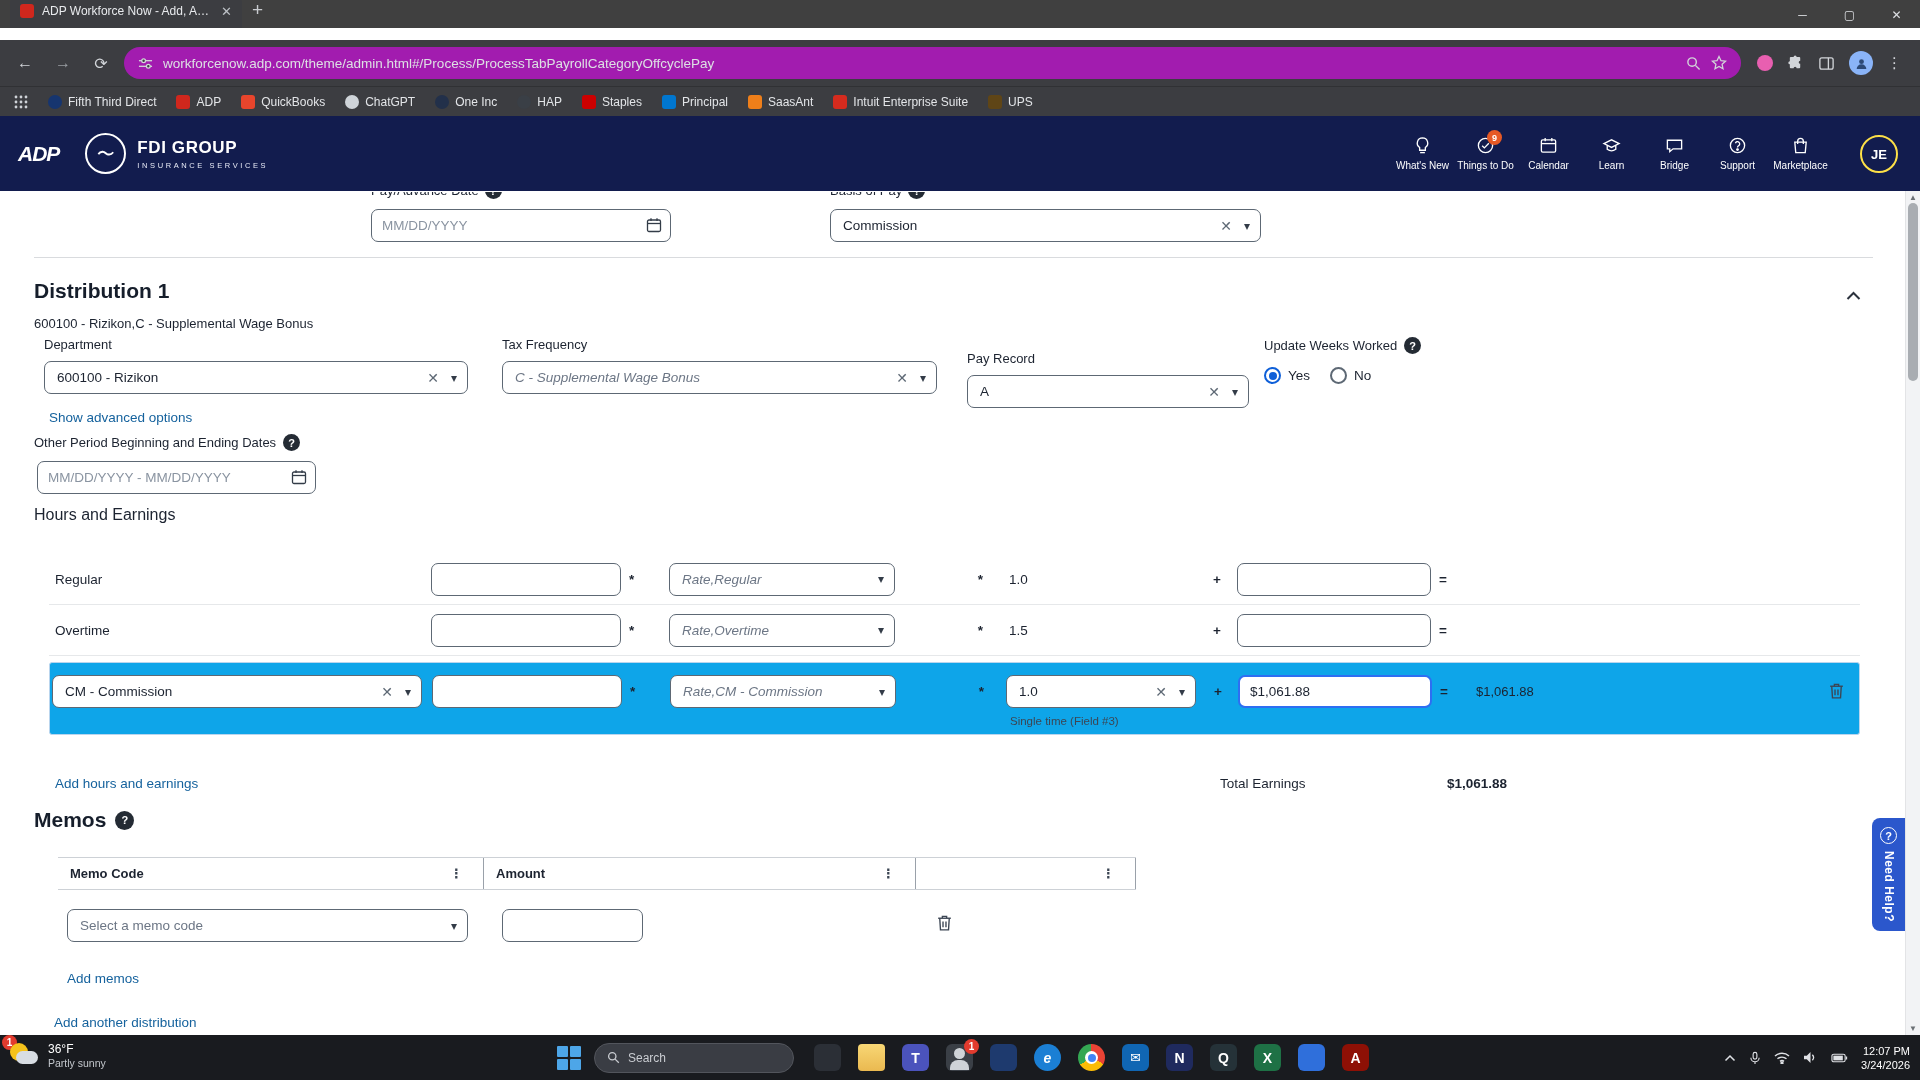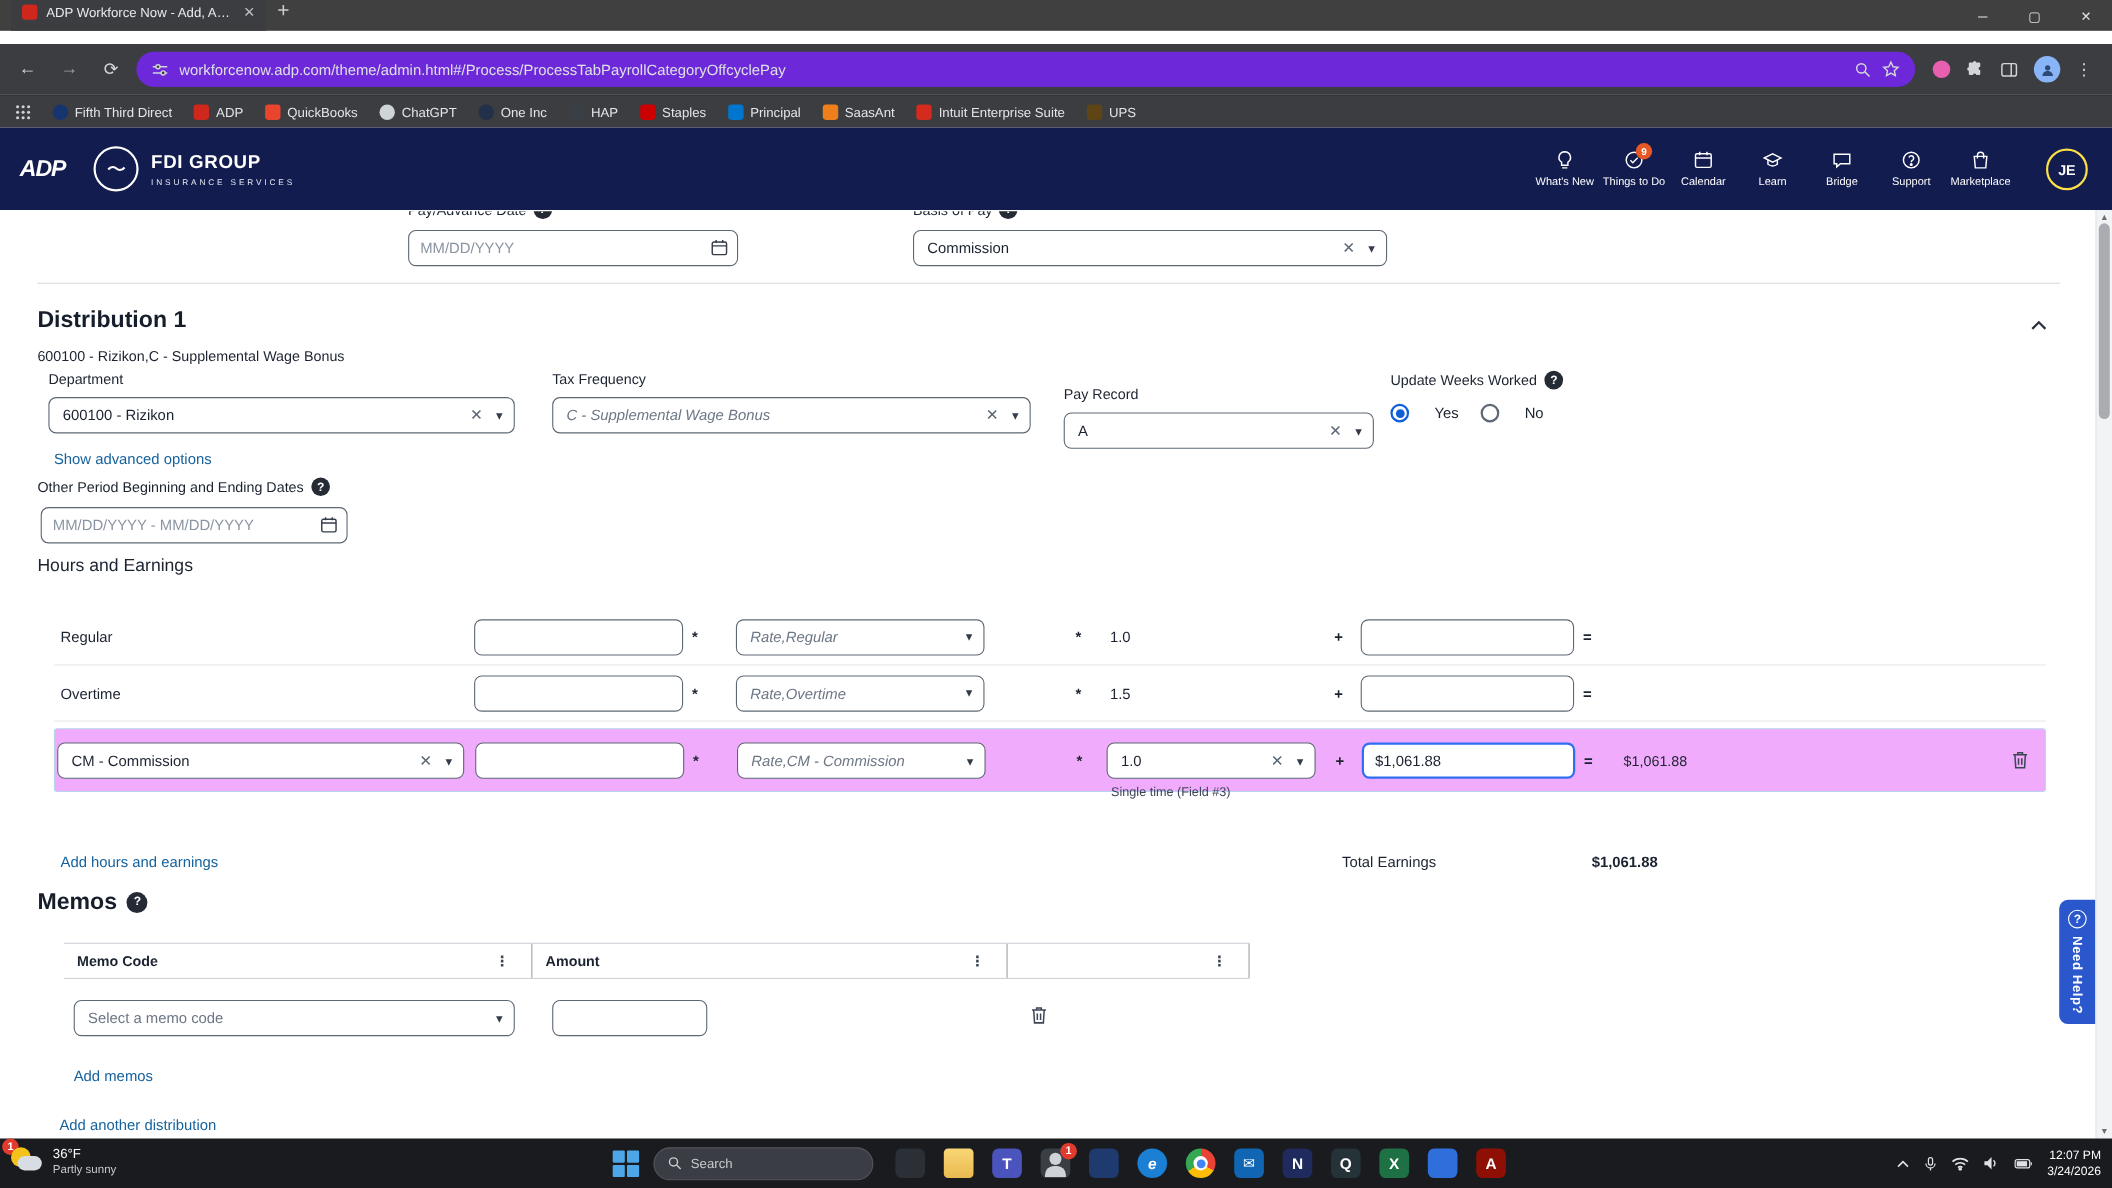--- a/index.html
+++ b/index.html
@@ -12,21 +12,21 @@
   .tabstrip{position:absolute;left:0;top:0;width:100%;height:28px;background:#404040;display:flex;align-items:flex-end}
   .tab{margin-left:10px;width:232px;height:34px;background:#3c3d41;border-radius:9px 9px 0 0;display:flex;align-items:center;gap:8px;padding:0 10px;color:#e8eaed;font-size:12px}
   .tab-title{white-space:nowrap;overflow:hidden;text-overflow:ellipsis;flex:1}
   .tab-close{color:#bdc1c6;font-size:13px}
   .newtab-btn{color:#c8cbcf;font-size:19px;margin:0 0 7px 10px}
   .wincontrols{margin-left:auto;display:flex;align-self:flex-start}
   .winbtn{width:47px;height:30px;display:flex;align-items:center;justify-content:center;color:#dfe1e5;font-size:12px}
   .toolbar{position:absolute;left:0;top:40px;width:100%;height:46px;background:#3c3d41;display:flex;align-items:center;padding:0 10px;gap:8px}
   .navbtn{width:30px;height:30px;border-radius:50%;display:flex;align-items:center;justify-content:center;color:#d2d5d9;font-size:16px}
   .navbtn.dim{color:#9a9ea3}
-  .omnibox{flex:1;height:32px;background:#6d28d9;border-radius:16px;display:flex;align-items:center;padding:0 14px;gap:10px;color:#dde0e4;font-size:13.5px}
+  .omnibox{flex:1;height:32px;background:#a21caf;border-radius:16px;display:flex;align-items:center;padding:0 14px;gap:10px;color:#dde0e4;font-size:13.5px}
   .omni-url{flex:1;white-space:nowrap;overflow:hidden}
   .toolbar-right{display:flex;align-items:center;gap:14px;padding:0 8px}
   .ext-pink{width:16px;height:16px;border-radius:50%;background:#e85fb0}
   .profile-dot{width:24px;height:24px;border-radius:50%;background:#8ab4f8;display:flex;align-items:center;justify-content:center}
   .kebab-v{color:#d2d5d9;font-size:15px;letter-spacing:0}
   .bookmarks{position:absolute;left:0;top:86px;width:100%;height:30px;background:#3c3d41;border-top:1px solid #303134;display:flex;align-items:center;gap:20px;padding:0 14px;color:#e3e5e8;font-size:12px}
   .bm{display:flex;align-items:center;gap:6px;white-space:nowrap}
   .fav{width:14px;height:14px;border-radius:3px;flex:0 0 auto}
   .fav.f1{background:#16356f;border-radius:50%}
   .fav.f2{background:#d0271d}
@@ -75,33 +75,33 @@
   .input-wrap{position:relative}
   .input-wrap .cal{position:absolute;right:9px;top:8px;color:#333c48}
   .input-wrap .input{padding-right:34px}
   .link{color:#15629d;font-size:13.5px;cursor:pointer}
   .divider{position:absolute;left:34px;right:47px;border-top:1px solid #d9dbde}
   .sect-title{font-size:21px;font-weight:bold;color:#161e2b}
   .radio{width:17px;height:17px;border-radius:50%;flex:0 0 auto}
   .radio.sel{border:2px solid #0e5fd8;position:relative}
   .radio.sel::after{content:"";position:absolute;left:2.5px;top:2.5px;width:8px;height:8px;border-radius:50%;background:#0e5fd8}
   .radio.un{border:2px solid #5d6874}
-  .radio-row{display:flex;align-items:center;gap:23px;font-size:13.5px}
+  .radio-row{display:flex;align-items:center;gap:7px;font-size:13.5px}
 
   
   .he-table{position:absolute;left:49px;top:363px;width:1811px}
   .he-grid{display:grid;grid-template-columns:382px 190px 48px 226px 110px 200px 32px 194px 36px 1fr;align-items:center}
   .he-head{border-bottom:1px solid #c3c7cc;padding-bottom:7px;font-weight:bold;font-size:13px;align-items:end}
   .hc{padding-left:6px}
   .he-row{height:51px;border-bottom:1px solid #e6e8ea}
   .c-code{padding-left:6px;font-size:13.5px}
   .op{font-weight:bold;font-size:13.5px;padding-left:8px}
   .op-r{text-align:right;padding-right:22px}
   .c-factor{padding-left:4px;font-size:13.5px}
-  .he-row3{background:#f0abfc;border:1px solid #b9d5ee;border-radius:3px;margin-top:6px;height:58px;align-items:start;padding-top:12px}
+  .he-row3{background:#0ea5e9;border:1px solid #b9d5ee;border-radius:3px;margin-top:6px;height:73px;align-items:start;padding-top:12px}
   .he-row3 .op{line-height:33px}
   .he-row3 .c-total{line-height:33px}
   .rf-note{font-size:11.5px;color:#3c4654;margin-top:7px;padding-left:4px}
   .trash{color:#3c4654;background:none;border:none;cursor:pointer}
   .totals-row{position:absolute;left:49px;top:576px;width:1811px;height:36px}
   .t-label{position:absolute;left:1171px;top:9px;font-size:13.5px}
   .t-value{position:absolute;left:1398px;top:9px;font-size:13.5px;font-weight:bold}
 
   
   .memo-table{position:absolute;left:58px;top:666px;width:1078px}

